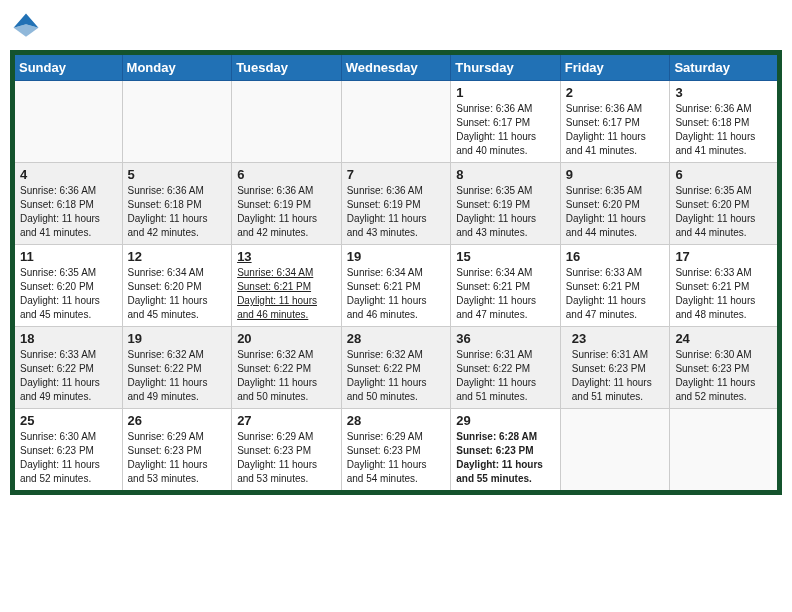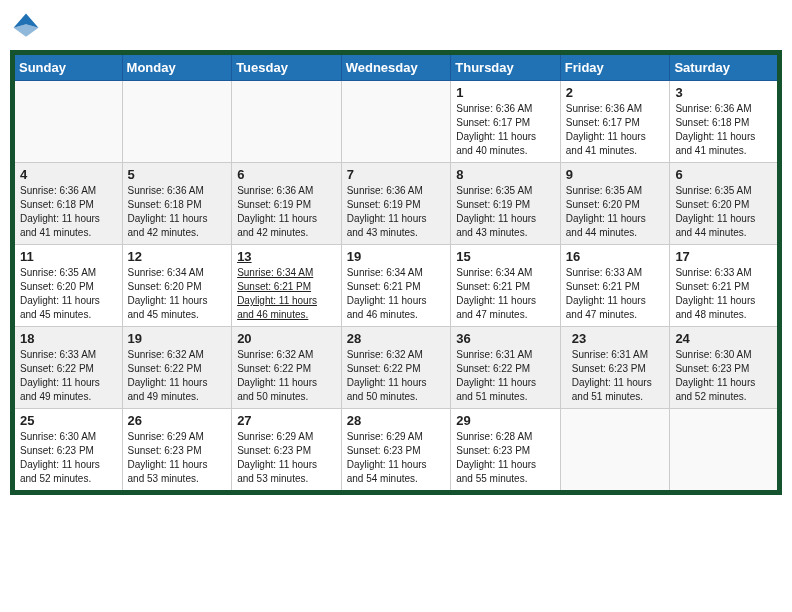--- a/index.html
+++ b/index.html
@@ -333,21 +333,21 @@
         </td>
         <td style="background: rgb(255, 255, 255);">
           <span class="day-num">28</span>
           <div class="day-info" style="white-space: pre-line;">Sunrise: 6:29 AM
 Sunset: 6:23 PM
 Daylight: 11 hours
 and 54 minutes.</div>
         </td>
         <td style="background: rgb(255, 255, 255);">
           <span class="day-num">29</span>
-          <div class="day-info" style="white-space: pre-line;">Sunrise: 6:28 AM
+          <div class="day-info" style="white-space: pre-line; font-weight: bold;">Sunrise: 6:28 AM
 Sunset: 6:23 PM
 Daylight: 11 hours
 and 55 minutes.</div>
         </td>
         <td class="empty-cell"></td>
         <td class="empty-cell"></td>
       </tr>
     </tbody>
 </table>
 

